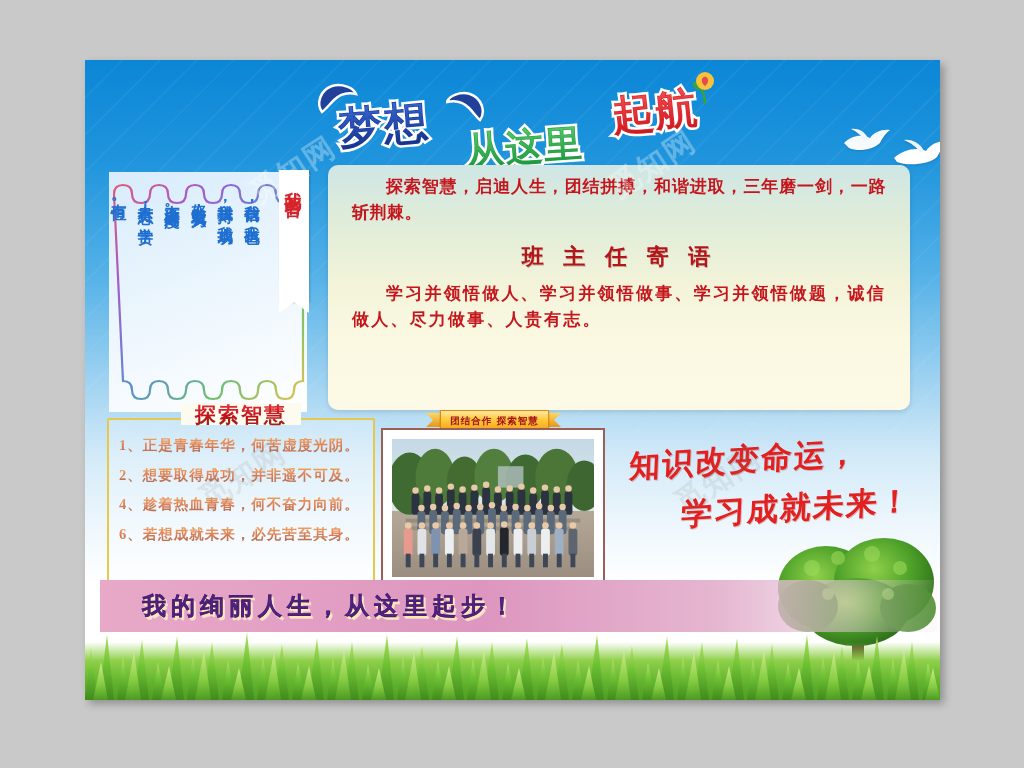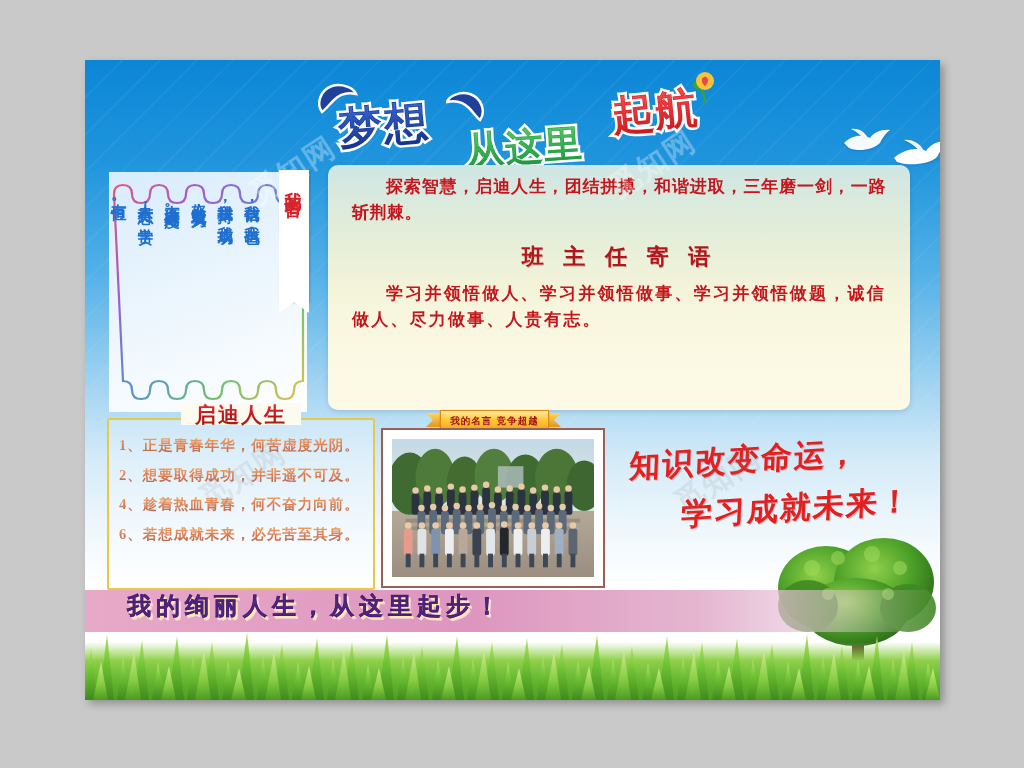--- a/index.html
+++ b/index.html
@@ -228,23 +228,23 @@
     position:absolute;left:56px;top:52px;font-size:31px;letter-spacing:2px;
     transform:rotate(-3.5deg) skewX(-6deg);
     text-shadow:1px 1px 0 rgba(180,0,0,.25);
   }
 
   
   .tree{position:absolute;right:-8px;bottom:26px;width:180px;height:150px;}
 
   
   .pink{
-    position:absolute;left:0;bottom:68px;width:100%;height:42px;
+    position:absolute;left:15px;bottom:68px;width:100%;height:52px;
     background:linear-gradient(90deg,#e8a9c8 0%,#dd96bf 45%,#e5b6d0 72%,rgba(232,200,220,.5) 88%,rgba(255,255,255,0) 100%);
-    display:flex;
+    display:flex;align-items:center;
   }
   .pink span{
     margin-left:42px;font-size:24px;font-weight:bold;letter-spacing:5px;
     color:#5b2b8a;
     -webkit-text-stroke:.4px #4a1f78;
     text-shadow:1.5px 1.5px 0 #ffe9a8, 2.5px 2.5px 0 rgba(255,255,255,.6);
     font-family:"DejaVu Sans","Liberation Sans",sans-serif;
   }
 
   
@@ -357,34 +357,34 @@
 
     <div class="panel">
       <p>探索智慧，启迪人生，团结拼搏，和谐进取，三年磨一剑，一路斩荆棘。</p>
       <h2 class="h2b">班 主 任 寄 语</h2>
       <p class="sp">学习并领悟做人、学习并领悟做事、学习并领悟做题，诚信做人、尽力做事、人贵有志。</p>
     </div>
 
     <div class="oath">
       <div class="oath-box"></div>
       <div class="oath-title-bg"></div>
-      <div class="oath-title">启迪人生</div>
+      <div class="oath-title">探索智慧</div>
       <ul>
         <li>1、正是青春年华，何苦虚度光阴。</li>
         <li>2、想要取得成功，并非遥不可及。</li>
         <li>4、趁着热血青春，何不奋力向前。</li>
         <li>6、若想成就未来，必先苦至其身。</li>
       </ul>
     </div>
 
     <div class="ribbon">
       <div class="ribbon-tail l"></div>
       <div class="ribbon-tail r"></div>
       <div class="ribbon-body">
-        <span>我的名言 竞争超越</span>
+        <span>团结合作 探索智慧</span>
       </div>
     </div>
 
     <div class="photo-wrap">
       <div class="photo">
         <svg width="100%" height="100%" viewBox="0 0 206 142" preserveAspectRatio="none">
           <defs>
             <linearGradient id="skyp" x1="0" y1="0" x2="0" y2="1">
               <stop offset="0%" stop-color="#c4d9e6"></stop>
                 <stop offset="100%" stop-color="#dfe8e4"></stop>

